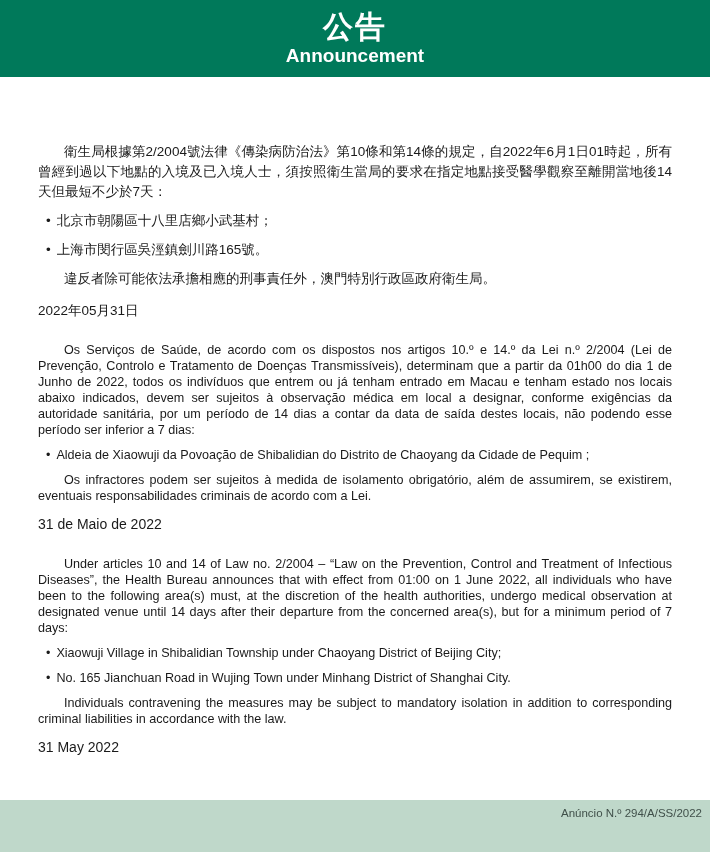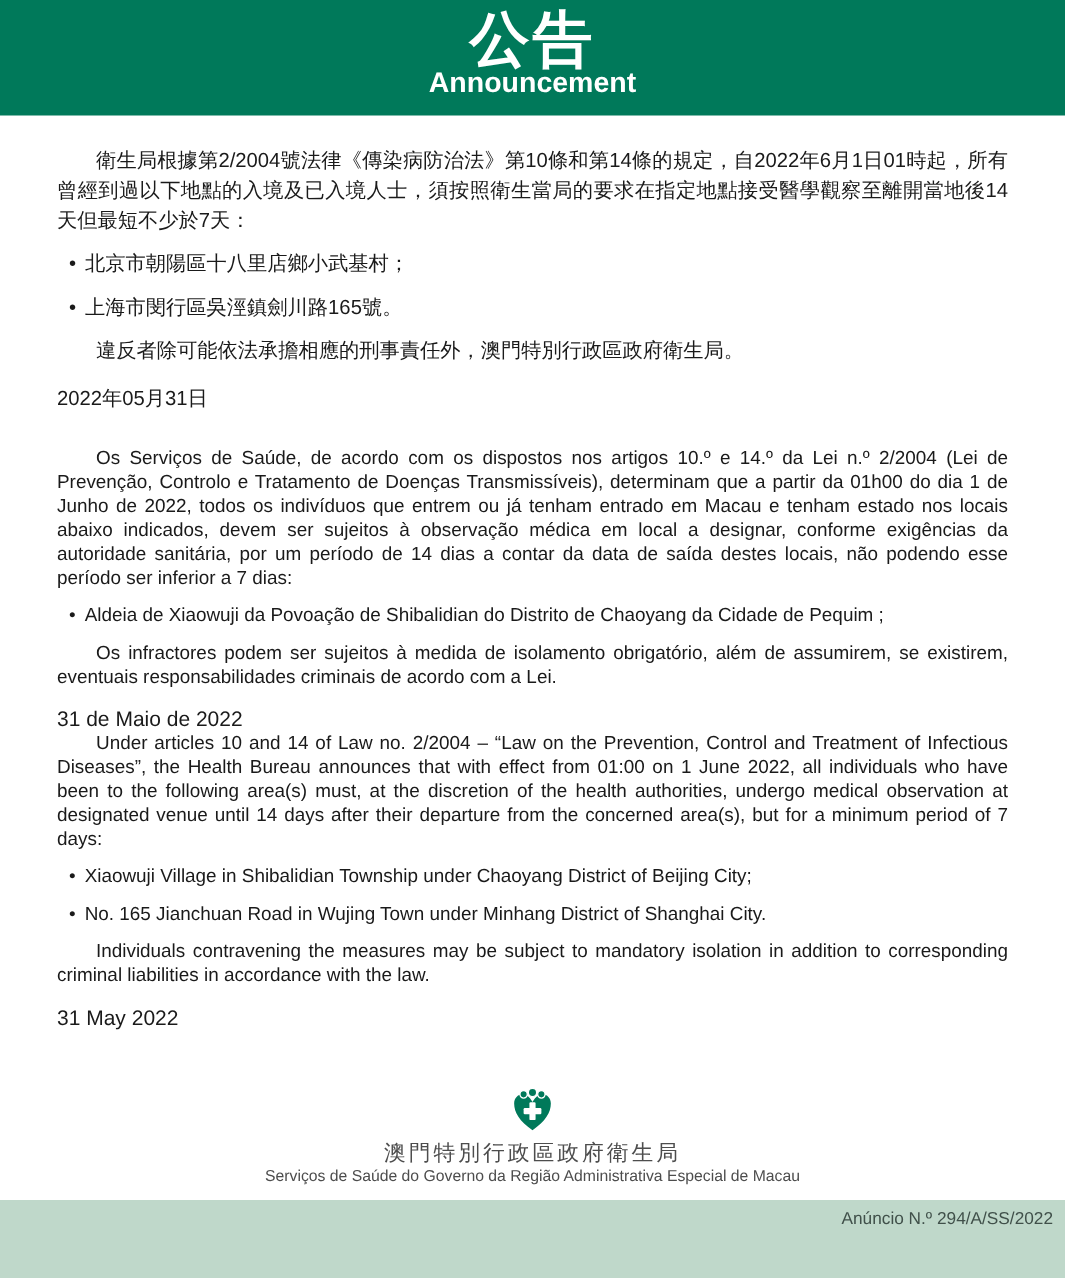--- a/index.html
+++ b/index.html
@@ -10,21 +10,21 @@
     display: flex;
     flex-direction: column;
   }
   .header {
     background: var(--brand-green, #00795a);
     color: #ffffff;
     text-align: center;
     padding: 9px 0 10px 0;
     flex: 0 0 auto;
   }
-  .header .title-zh { font-size: 40px; font-weight: bold; line-height: 36px; letter-spacing: 2px; }
+  .header .title-zh { font-size: 30px; font-weight: bold; line-height: 36px; letter-spacing: 2px; }
   .header .title-pt { font-size: 19px; font-weight: bold; line-height: 22px; margin-top: 2px; }
   .header .title-en { font-size: 19px; font-weight: bold; line-height: 22px; }
 
   .main {
     padding: 20px 38px 0 38px;
     flex: 1 1 auto;
     display: flex;
     flex-direction: column;
     justify-content: center;
   }
@@ -32,21 +32,21 @@
   .sec-latin { font-size: 12.6px; line-height: 16px; }
   .para { text-align: justify; text-indent: 26px; }
   .sec-zh .para { margin-bottom: 9px; }
   .sec-latin .para { margin-bottom: 8px; }
   .bullet-line { padding-left: 8px; margin: 9px 0; text-align: left; }
   .bullet-line .marker { margin-right: 6px; }
   .date-line { margin-top: 12px; text-align: left; }
   .sec-zh .date-line { font-size: 13.5px; }
   .sec-latin .date-line { font-size: 14px; }
   .sec-gap-pt { margin-top: 21px; }
-  .sec-gap-en { }
+  .sec-gap-en { margin-top: 24px; }
 
   .org-block {
     margin-top: auto;
     text-align: center;
     padding-bottom: 9px;
     flex: 0 0 auto;
   }
   .org-block .logo { display: inline-block; width: 32px; height: 30px; }
   .org-name-zh { font-size: 14.5px; line-height: 17px; color: #4d4d4d; letter-spacing: 2px; margin-top: 1px; }
   .org-name-pt { font-size: 10.5px; line-height: 13px; color: #4d4d4d; }
@@ -98,32 +98,18 @@
     <div class="bullet-line">
       <span class="marker">•</span><span>Xiaowuji Village in Shibalidian Township under Chaoyang District of Beijing City;</span>
     </div>
     <div class="bullet-line">
       <span class="marker">•</span><span>No. 165 Jianchuan Road in Wujing Town under Minhang District of Shanghai City.</span>
     </div>
     <p class="para">Individuals contravening the measures may be subject to mandatory isolation in addition to corresponding criminal liabilities in accordance with the law.</p>
     <div class="date-line">31 May 2022</div>
   </div>
 
-  <div class="org-block">
-    <span class="logo">
-      <svg viewBox="0 0 40 38" width="32" height="30" xmlns="http://www.w3.org/2000/svg">
-        <path d="M20 36 C9 28.5 4.5 21 4.5 13.5 C4.5 7.5 9.5 4.5 14.5 6.5 C17.2 7.7 19 10.2 20 12.3 C21 10.2 22.8 7.7 25.5 6.5 C30.5 4.5 35.5 7.5 35.5 13.5 C35.5 21 31 28.5 20 36 Z" fill="#00795a"></path>
-        <circle cx="12.5" cy="5.8" r="3.1" fill="#00795a" stroke="#ffffff" stroke-width="1.1"></circle>
-        <circle cx="20" cy="4.2" r="3.5" fill="#00795a" stroke="#ffffff" stroke-width="1.1"></circle>
-        <circle cx="27.5" cy="5.8" r="3.1" fill="#00795a" stroke="#ffffff" stroke-width="1.1"></circle>
-        <rect x="17.4" y="12.5" width="5.2" height="15" rx="1" fill="#ffffff"></rect>
-        <rect x="12.5" y="17.4" width="15" height="5.2" rx="1" fill="#ffffff"></rect>
-      </svg>
-    </span>
-    <div class="org-name-zh">澳門特別行政區政府衛生局</div>
-    <div class="org-name-pt">Serviços de Saúde do Governo da Região Administrativa Especial de Macau</div>
-  </div>
 </div>
 
 <div class="footer">
   <div class="num-pt">Anúncio N.º 294/A/SS/2022</div>
 
 </div>
 
 </body></html>

